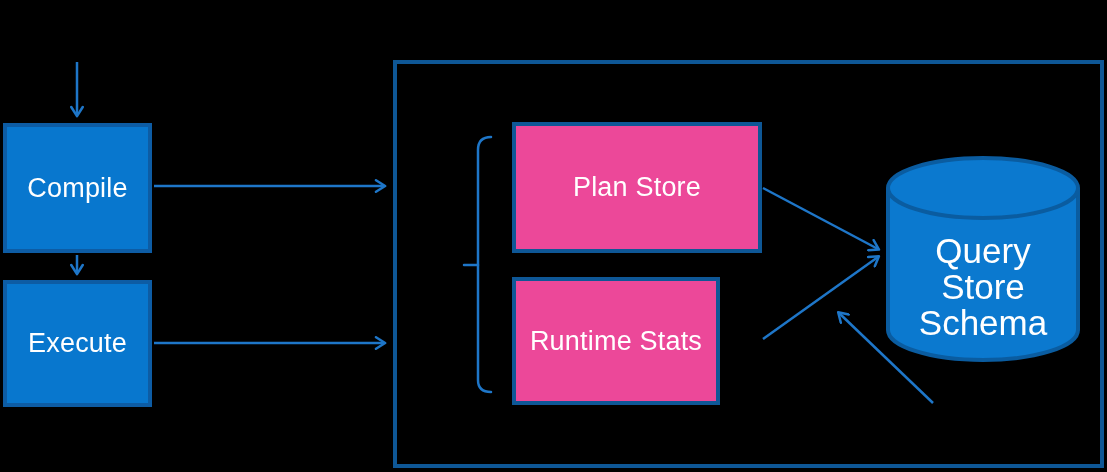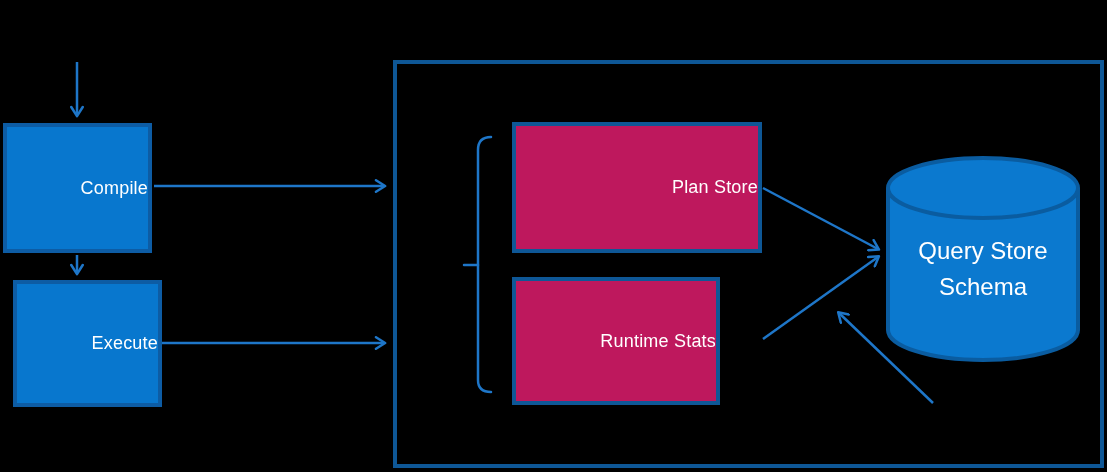--- a/index.html
+++ b/index.html
@@ -18,51 +18,51 @@
   .layer {
     position: absolute;
     left: 0; top: 0;
     width: 1107px; height: 472px;
   }
   .node {
     position: absolute;
     box-sizing: border-box;
     display: flex;
     align-items: center;
-    justify-content: flex-end;
+    justify-content: center;
     color: #fff;
-    font-size: 18px;
+    font-size: 27px;
     letter-spacing: 0.2px;
   }
   .process {
     background: #0877CE;
     border: 4px solid #0D5CA4;
   }
   .store {
-    background: #be185d;
+    background: #ec4899;
     border: 4px solid #0E5796;
   }
   .container-box {
     position: absolute;
     box-sizing: border-box;
     border: 4px solid #0E5796;
     background: transparent;
   }
   .compile  { left: 3px;   top: 123px; width: 149px; height: 130px; }
-  .execute  { left: 3px;   top: 280px; width: 149px; height: 127px; margin-left: 10px; }
+  .execute  { left: 3px;   top: 280px; width: 149px; height: 127px; }
   .outerbox { left: 393px; top: 60px;  width: 711px; height: 408px; }
   .planstore    { left: 512px; top: 122px; width: 250px; height: 131px; }
   .runtimestats { left: 512px; top: 277px; width: 208px; height: 128px; }
   .cyl-label {
     position: absolute;
     left: 893px; top: 233px;
     width: 180px;
     text-align: center;
     color: #fff;
-    font-size: 24px;
+    font-size: 35px;
     line-height: 36px;
   }
   svg { display: block; }
 </style>
 </head>
 <body>
 
 <div class="stage">
 
   <svg class="layer" width="1107" height="472" viewBox="0 0 1107 472">

